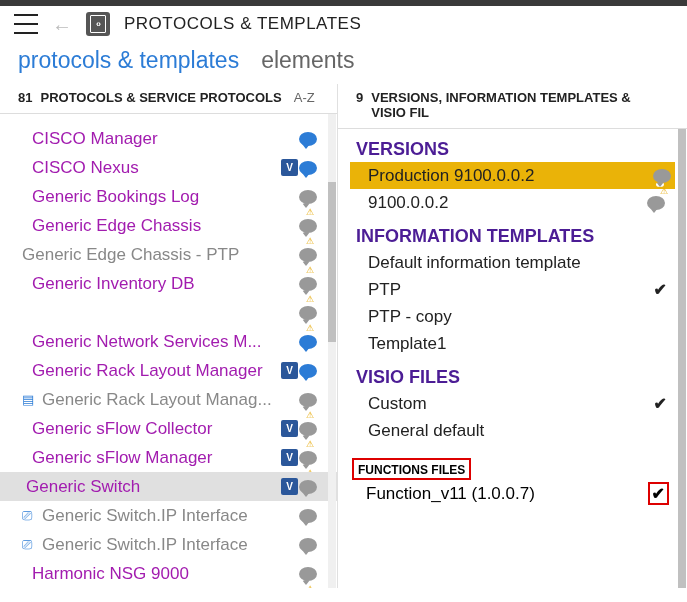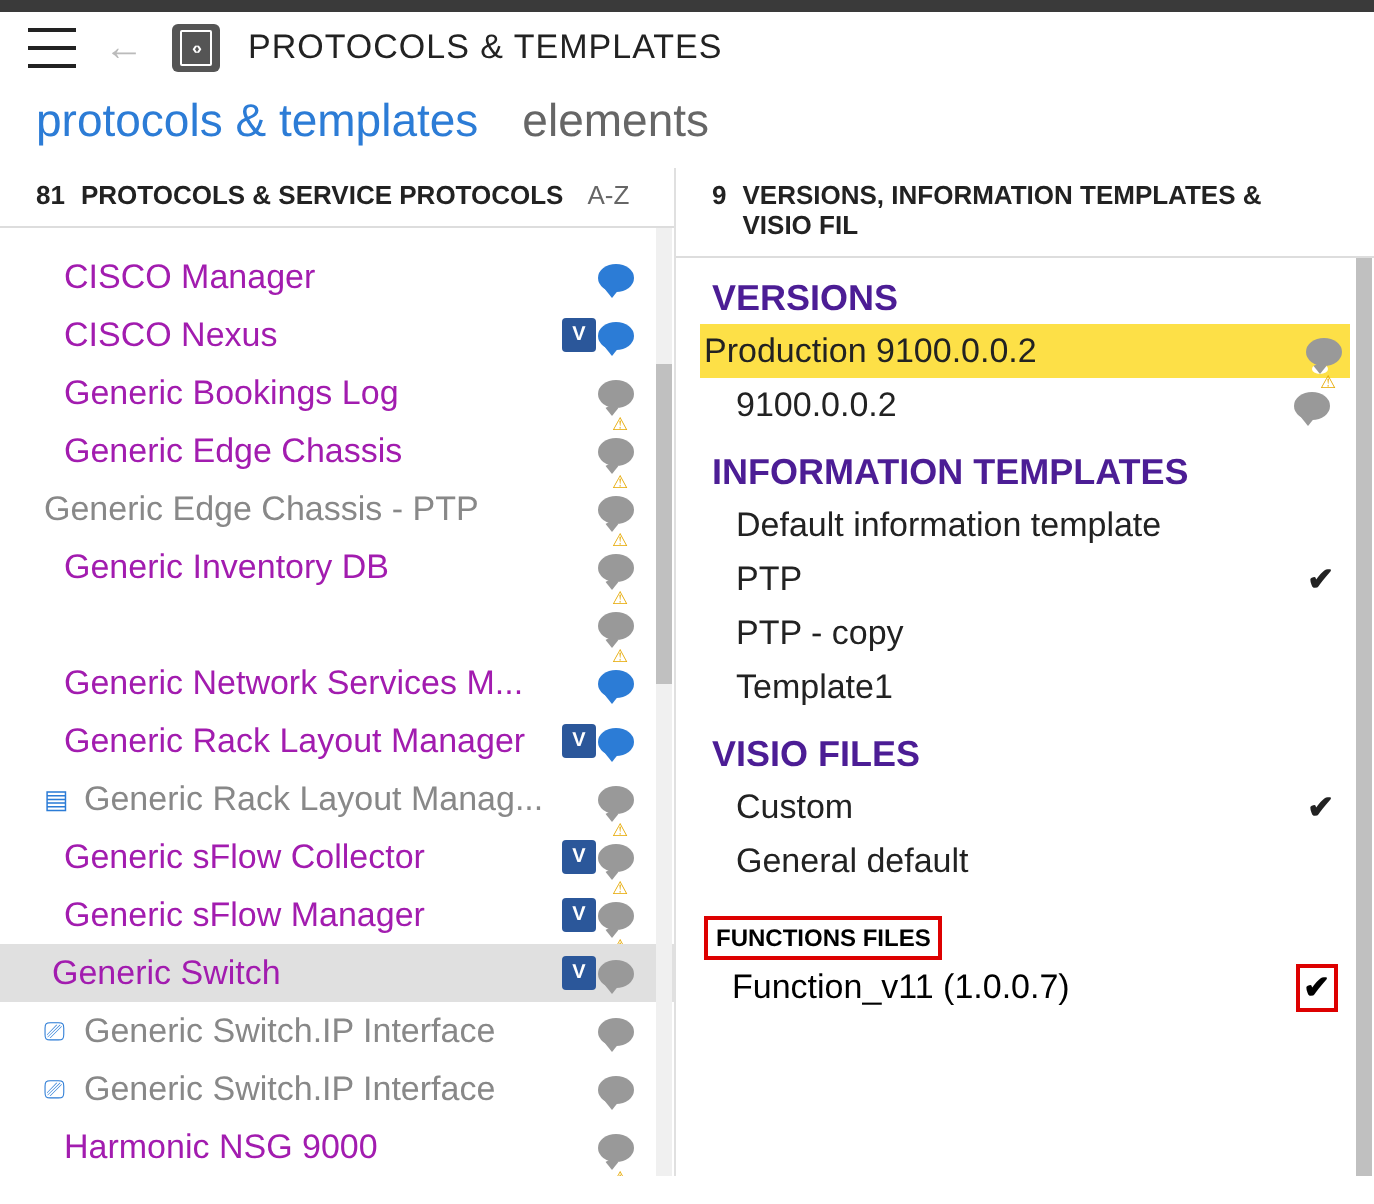--- a/index.html
+++ b/index.html
@@ -38,21 +38,21 @@
   .ic-bubble::before { content:''; position:absolute; inset:0; background: var(--bc,#999); border-radius: 50%; }
   .ic-bubble::after { content:''; position:absolute; bottom:-3px; left:3px; width:0;height:0;border-left:4px solid transparent;border-right:4px solid transparent;border-top:5px solid var(--bc,#999); }
   .ic-bubble.blue { --bc:#2c7cd6; }
   .ic-bubble.grey { --bc:#999; }
   .ic-warn { position: relative; }
   .ic-warn::after { content:'⚠'; color:#e6a800; font-size:9px; position:absolute; bottom:-4px; right:-4px; background:#fff; border-radius:50%; line-height:1;}
   .tree-icon { width:14px; margin-right:6px; color:#2c7cd6; font-size:13px;}
   .section { padding: 10px 18px 0 18px; }
   .section h3 { font-size: 18px; font-weight: 700; color: #4c1d95; margin-bottom: 2px; }
   .section .row { display: flex; align-items: center; padding: 2px 0 2px 12px; font-size: 17px; color: #222; height: 27px; cursor: pointer; position: relative;}
-  .section .row.sel { background: #fde047; margin-left:-6px; padding-left:2px; margin-right:-6px;}
+  .section .row.sel { background: #eab308; margin-left:-6px; padding-left:18px; margin-right:-6px;}
   .section .row .check { position:absolute; right:2px; font-weight:bold; font-size:16px;}
   .red-box { border: 2px solid #d00; padding: 0 4px; margin: 6px 14px 0 14px; display:inline-block;}
   .red-box-sm { border: 2px solid #d00; padding: 0 2px; display:inline-flex; align-items:center; font-weight:bold; font-size:16px;}
   .func-row { display:flex; align-items:center; justify-content:space-between; padding:2px 18px 2px 28px; font-size:17px;}
 </style>
 </head>
 <body>
 
 <div class="topbar"></div>
 

